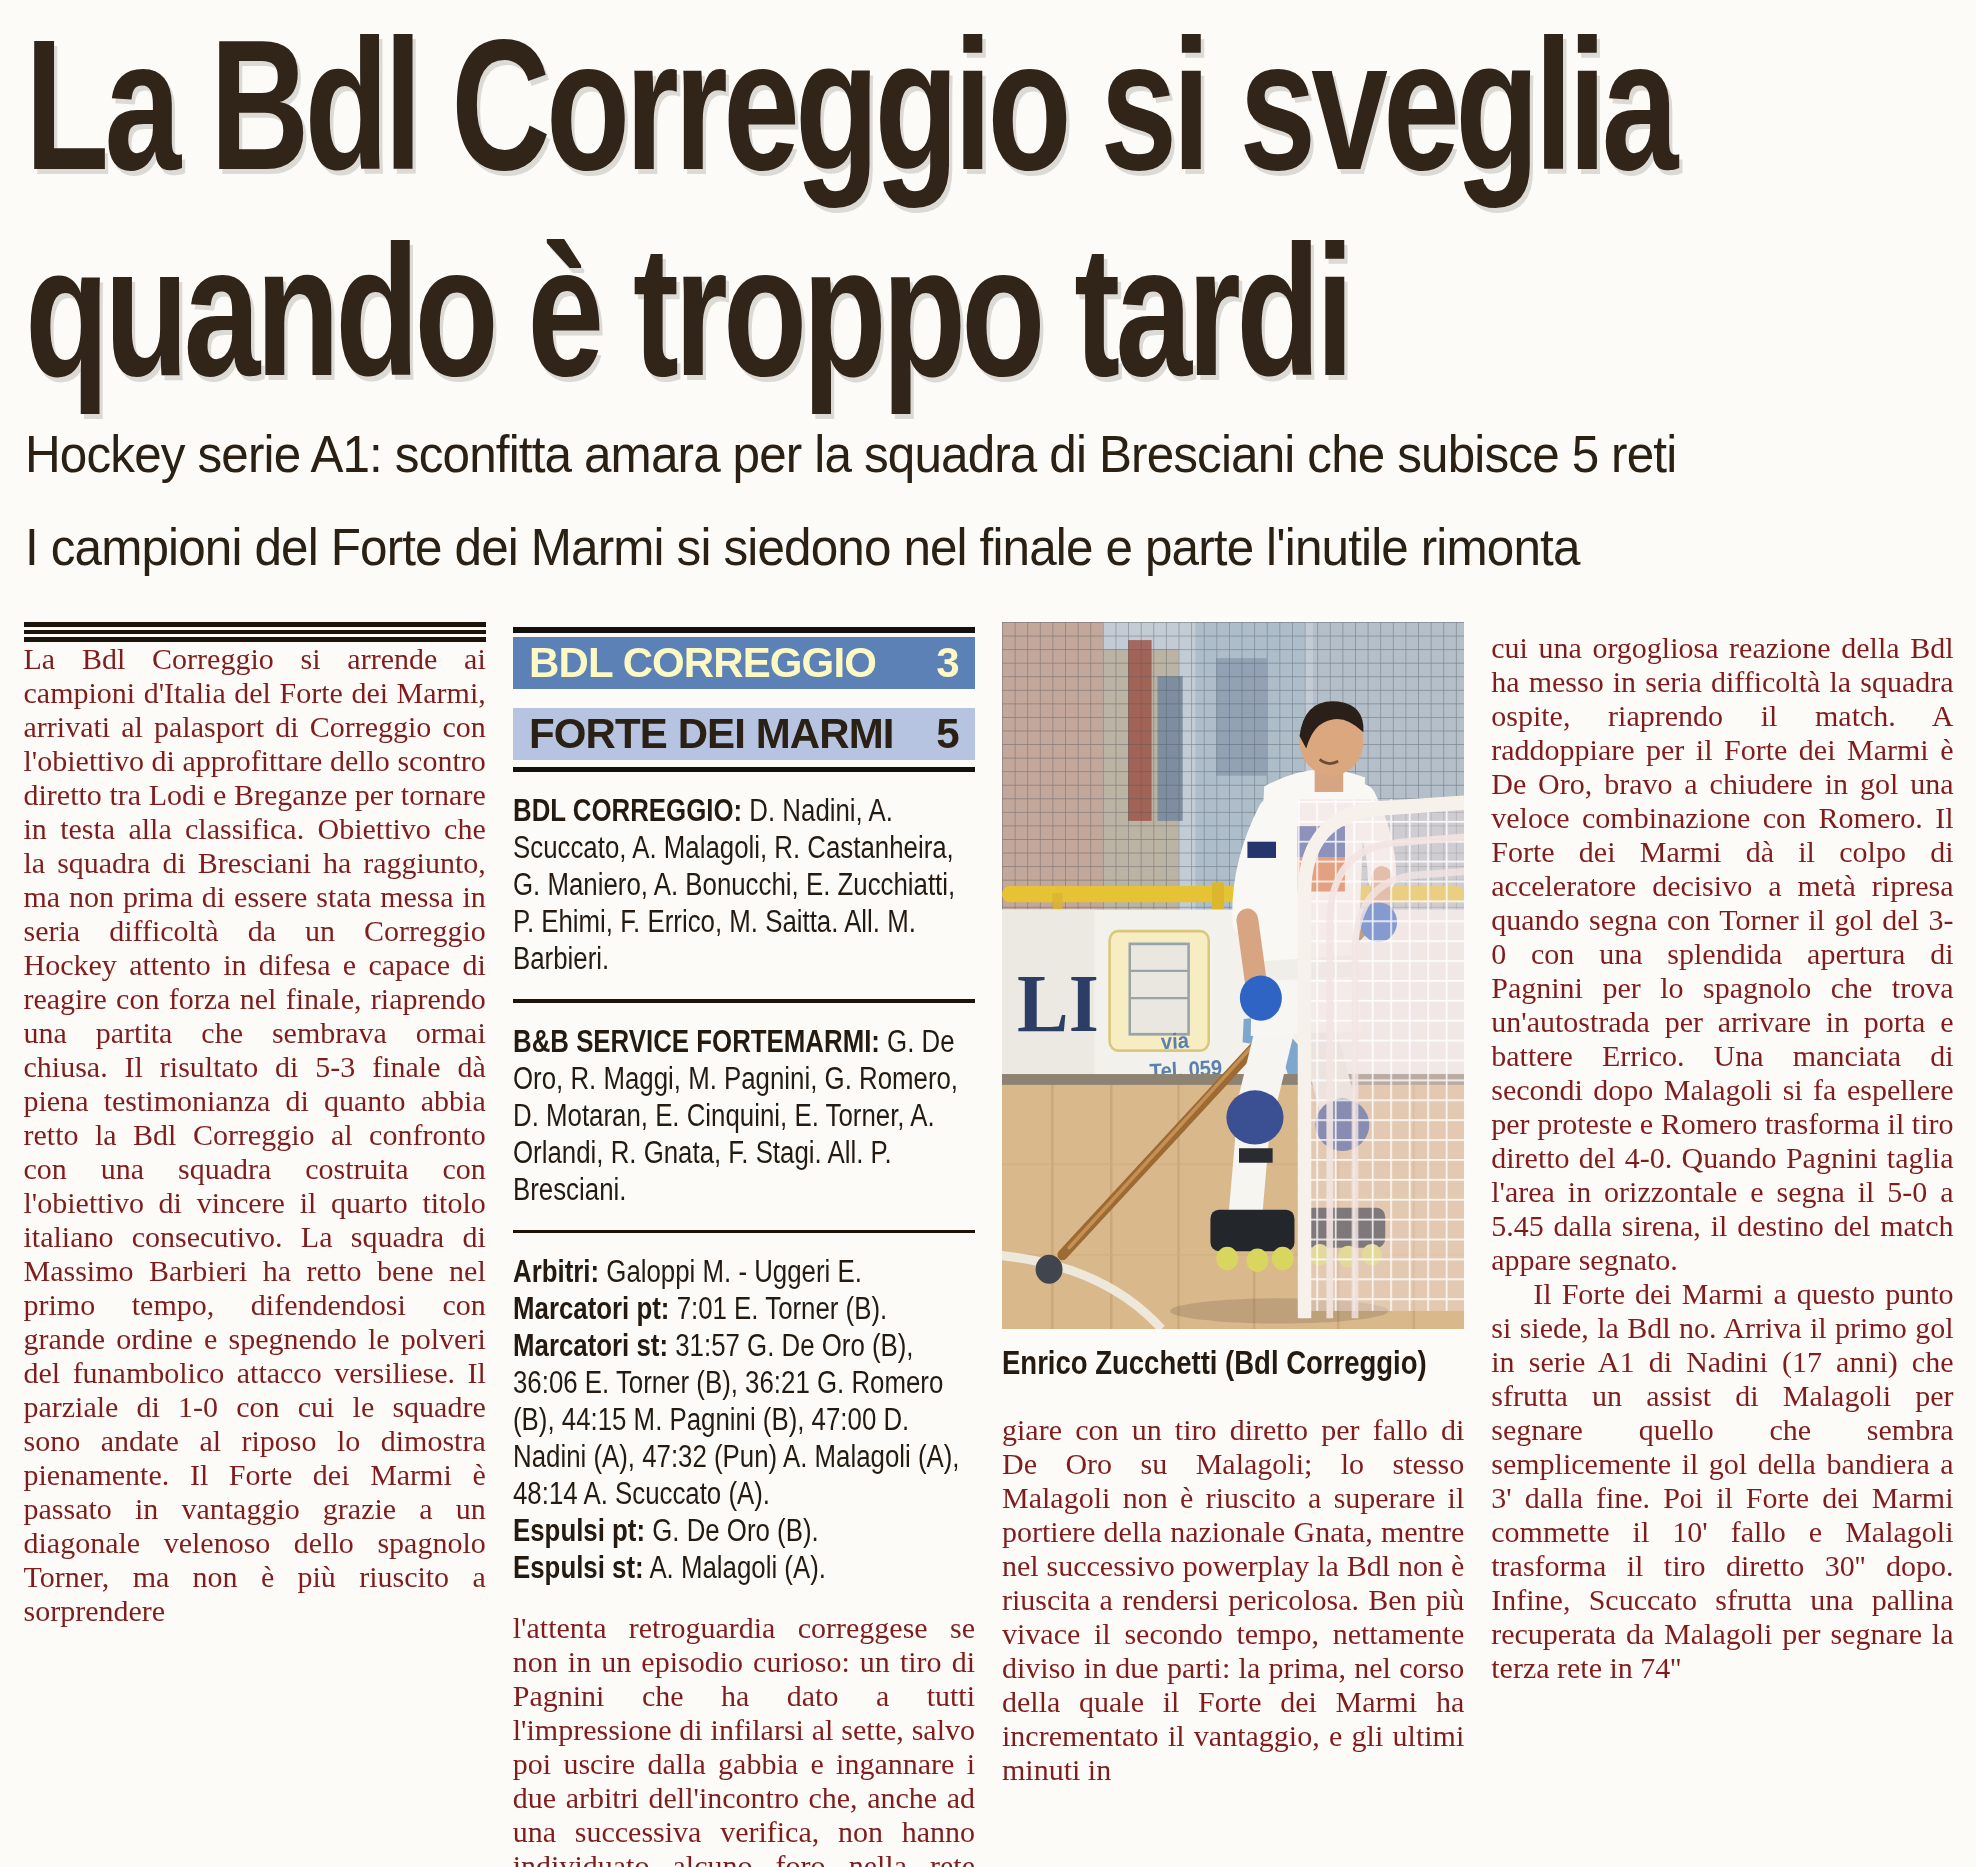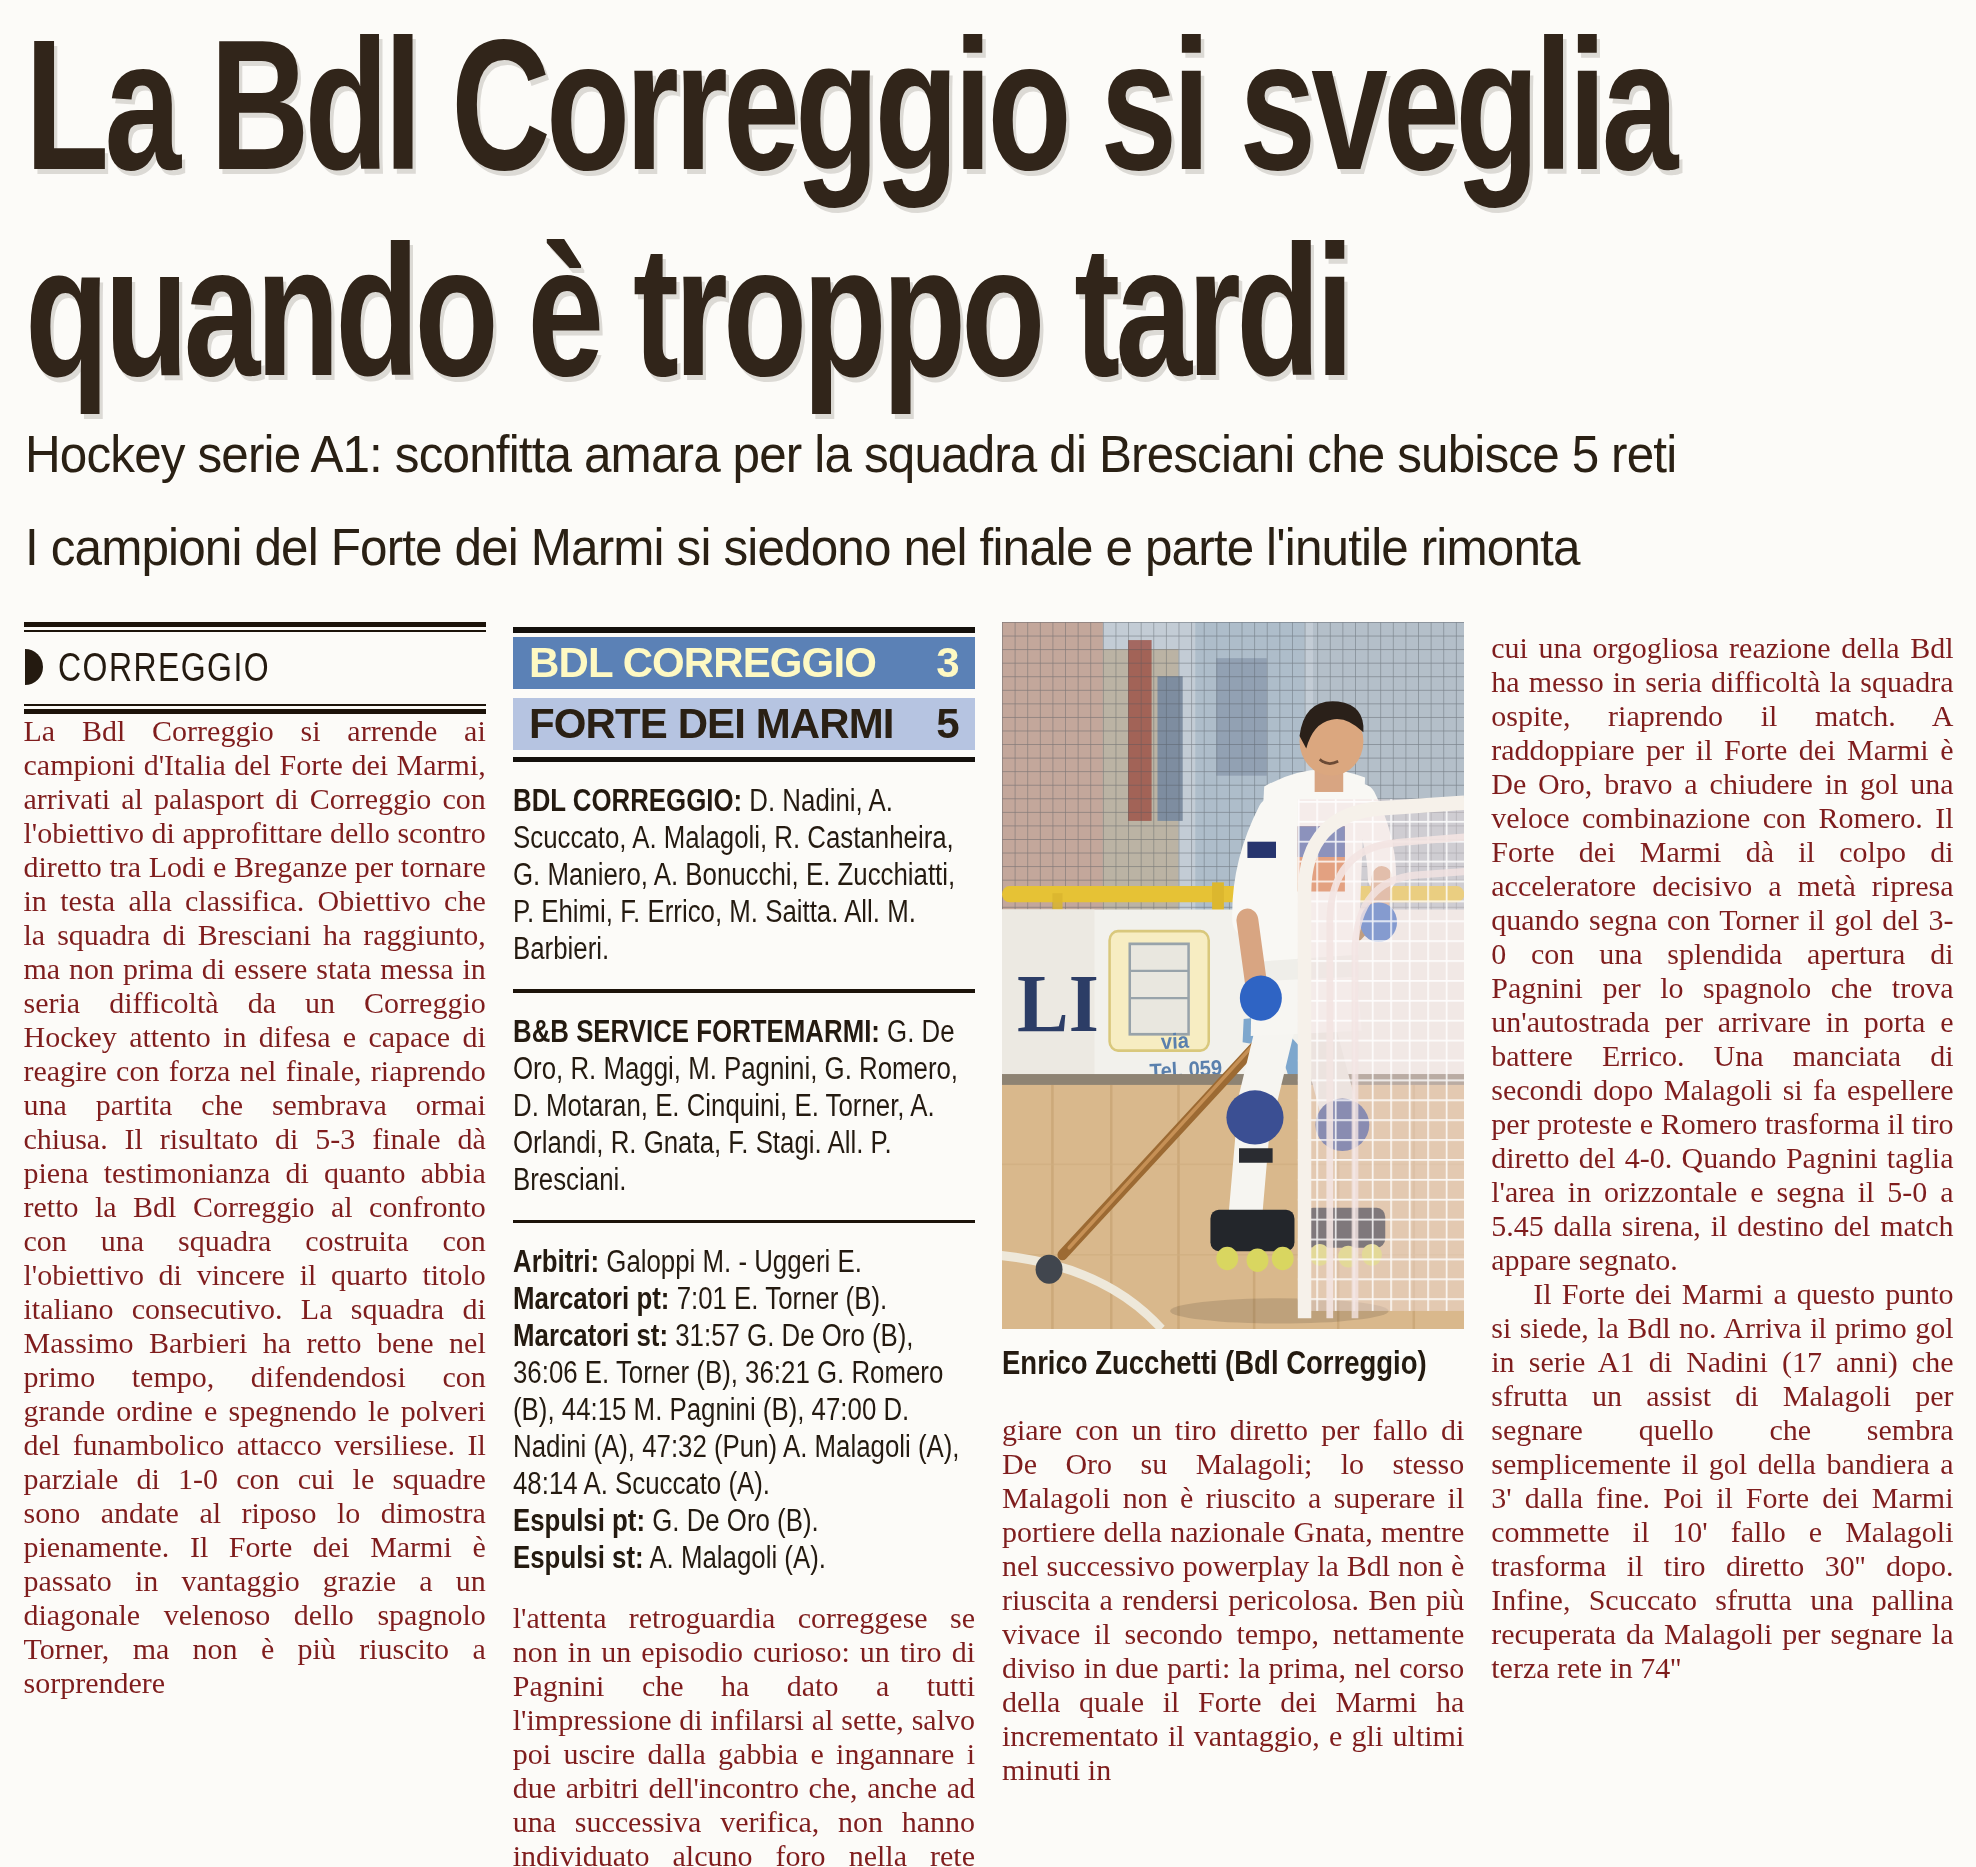--- a/index.html
+++ b/index.html
@@ -35,21 +35,21 @@
   .klabel{font-size:40px;color:#241a10;letter-spacing:1.8px;transform:scaleX(.8);
           transform-origin:0 50%;white-space:nowrap;}
   .col1-text{}
 
   
   .sb{margin-top:5.4px;}
   .srule{height:5.4px;background:#14100c;}
   .srow{height:52px;display:flex;align-items:center;justify-content:space-between;
         padding:0 16.3px;font-weight:bold;font-size:42px;letter-spacing:-0.9px;}
   .srow.home{background:#5b81b6;color:#fef9c3;margin-top:4.5px;}
-  .srow.away{background:#b6c4e1;color:#2a2014;margin-top:9px;margin-bottom:6.3px;}
+  .srow.away{background:#b6c4e1;color:#2a2014;margin-top:19px;margin-bottom:6.3px;}
 
   
   .cond{width:120%;transform:scaleX(.8333);transform-origin:0 0;}
   .roster{font-size:31px;line-height:37px;color:#241a10;margin:20px 0 0;text-align:left;}
   .roster b,.statline b{font-weight:bold;}
   .hr2{height:3.6px;background:#1c130a;margin-top:22px;}
   .stats{margin-top:20px;}
   .statline{font-size:31px;line-height:37px;color:#241a10;margin:0;}
   .tail{margin-top:25px;}
 
@@ -73,24 +73,20 @@
     <span class="sline">Hockey serie A1: sconfitta amara per la squadra di Bresciani che subisce 5 reti</span>
     <span class="sline">I campioni del Forte dei Marmi si siedono nel finale e parte l'inutile rimonta</span>
   </div>
 
   <div class="cols">
 
     <section class="col">
       <div>
         <div class="rt"></div>
         <div class="rn mt3"></div>
-        <div class="kicker-row">
-          <span class="kbullet"></span>
-          <span class="klabel">CORREGGIO</span>
-        </div>
         <div class="rn"></div>
         <div class="rt mt3"></div>
       </div>
       <p class="body-p col1-text">La Bdl Correggio si arrende ai campioni d'Italia del Forte dei Marmi, arrivati al palasport di Correggio con l'obiettivo di approfittare dello scontro diretto tra Lodi e Breganze per tornare in testa alla classifica. Obiettivo che la squadra di Bresciani ha raggiunto, ma non prima di essere stata messa in seria difficoltà da un Correggio Hockey attento in difesa e capace di reagire con forza nel finale, riaprendo una partita che sembrava ormai chiusa. Il risultato di 5-3 finale dà piena testimonianza di quanto abbia retto la Bdl Correggio al confronto con una squadra costruita con l'obiettivo di vincere il quarto titolo italiano consecutivo. La squadra di Massimo Barbieri ha retto bene nel primo tempo, difendendosi con grande ordine e spegnendo le polveri del funambolico attacco versiliese. Il parziale di 1-0 con cui le squadre sono andate al riposo lo dimostra pienamente. Il Forte dei Marmi è passato in vantaggio grazie a un diagonale velenoso dello spagnolo Torner, ma non è più riuscito a sorprendere</p>
     </section>
 
     <section class="col">
       <div class="sb">
         <div class="srule"></div>
         <div class="srow home" style="background-color: rgb(91, 129, 182);">

